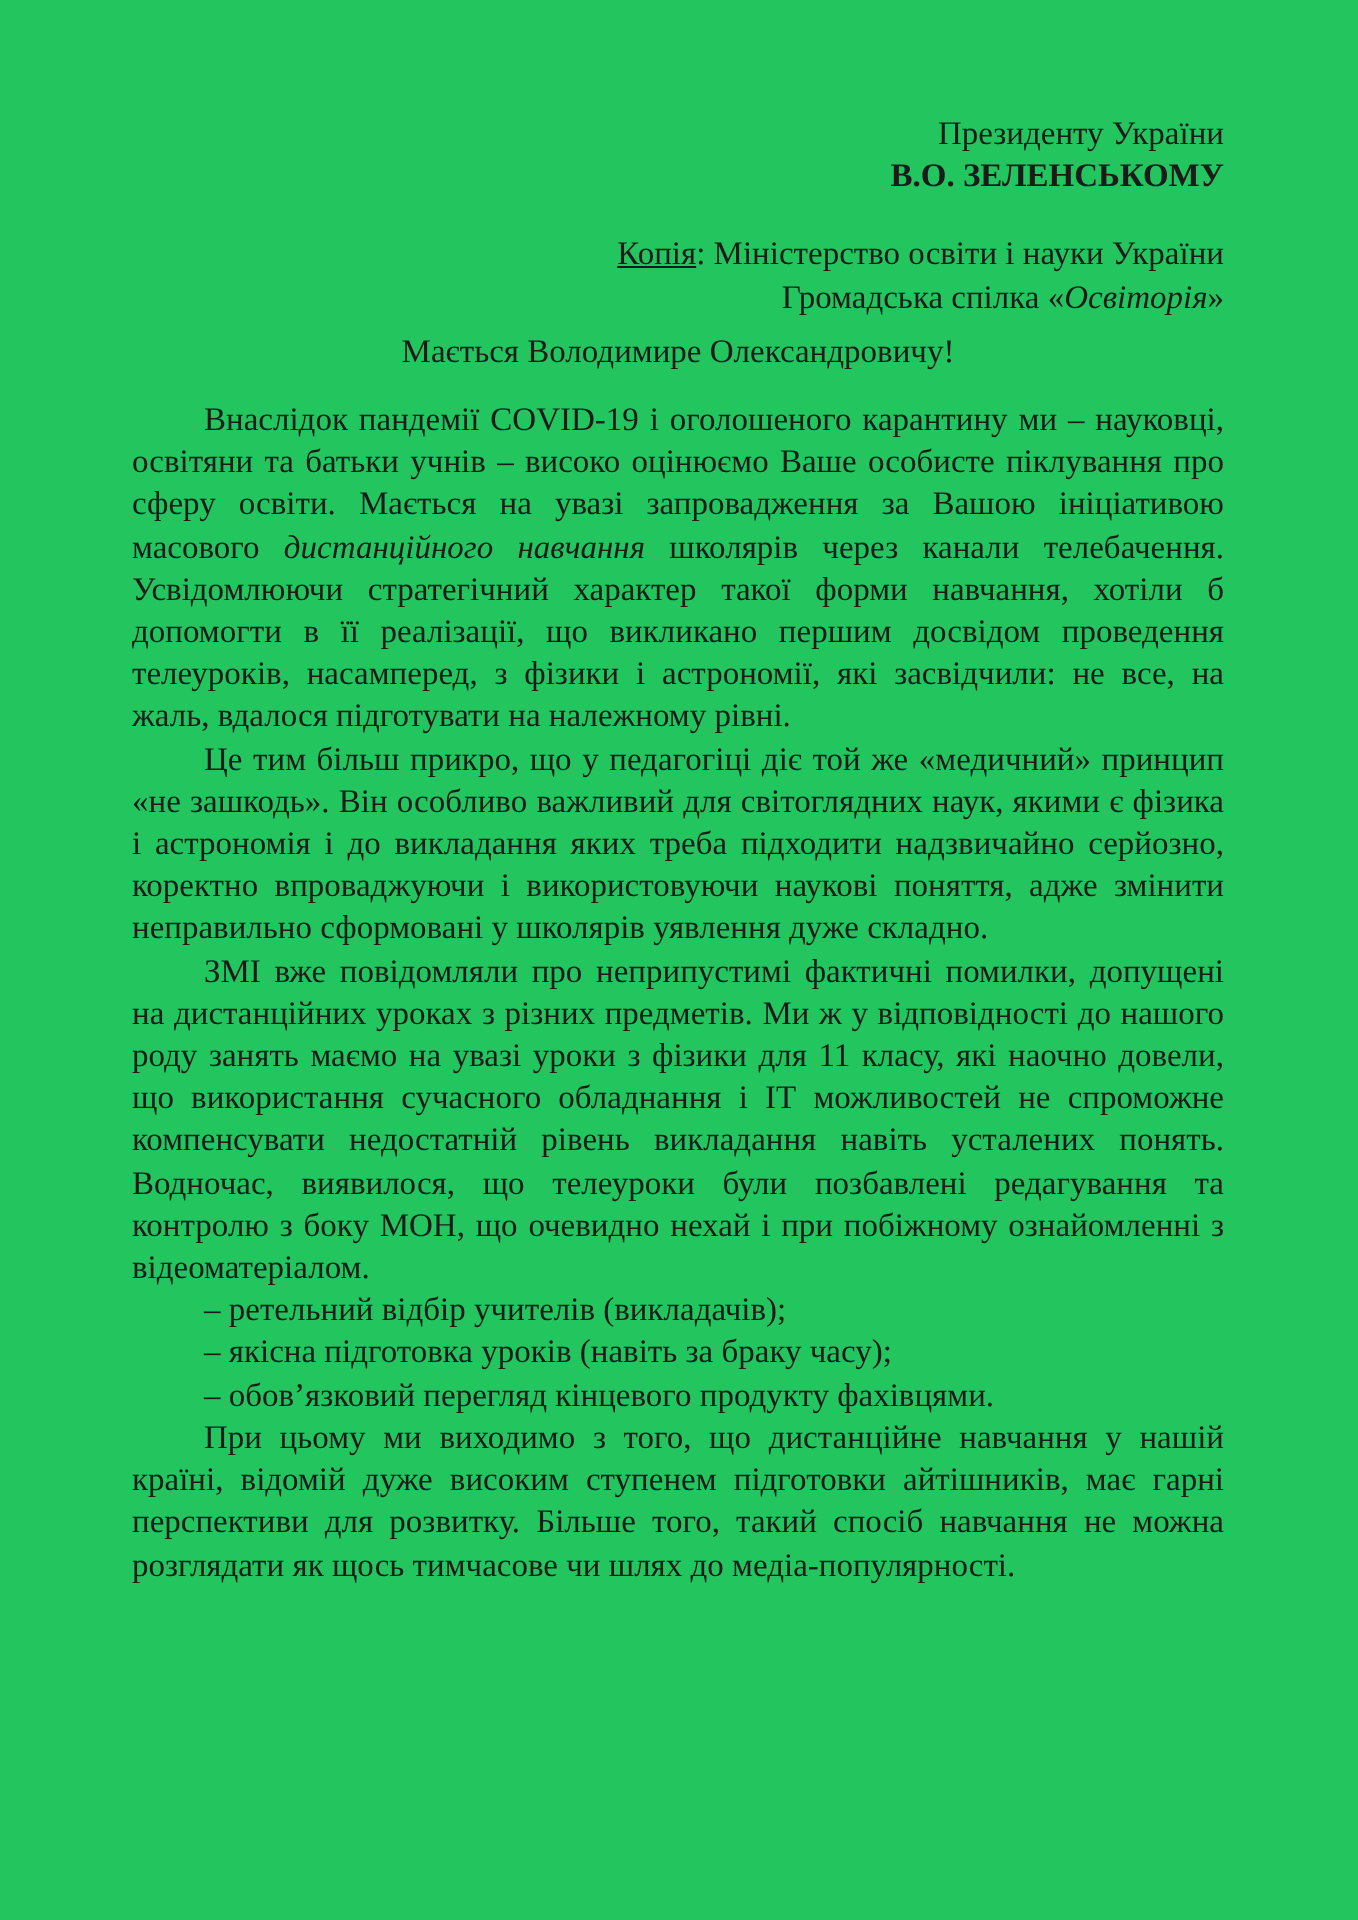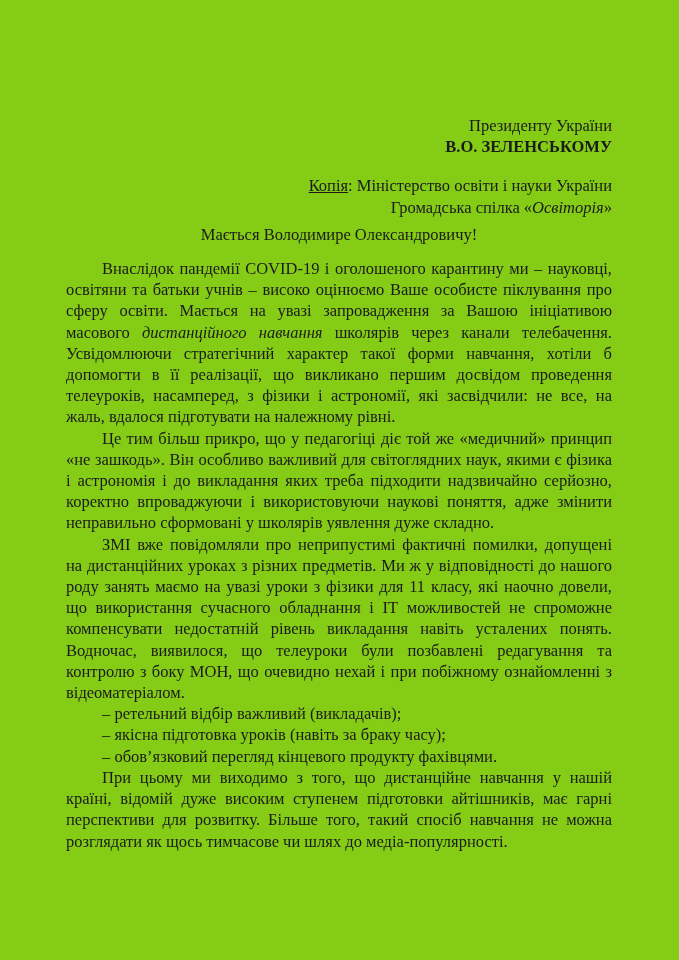--- a/index.html
+++ b/index.html
@@ -4,23 +4,23 @@
 <style>
   html, body {
     margin: 0;
     padding: 0;
     background: #ffffff;
   }
   .page {
     position: relative;
     width: 679px;
     height: 960px;
-    background: #84cc16;
+    background: #22c55e;
     box-sizing: border-box;
-    padding: 115px 67px 0 66px;
+    padding: 56px 67px 0 66px;
     font-family: "Liberation Serif", "DejaVu Serif", serif;
     font-size: 16.5px;
     line-height: 21.2px;
     color: #1b1b1b;
     overflow: hidden;
   }
   .recipient-block {
     text-align: right;
     margin-bottom: 18px;
   }
@@ -65,19 +65,19 @@
 
   <div class="greeting">Мається Володимире Олександровичу!</div>
 
   <p class="body-par"><span>Внаслідок пандемії COVID-19 і оголошеного карантину ми – науковці, освітяни та батьки учнів – високо оцінюємо Ваше особисте піклування про сферу освіти. Мається на увазі запровадження за Вашою ініціативою масового </span><span class="italic">дистанційного навчання</span><span> школярів через канали телебачення. Усвідомлюючи стратегічний характер такої форми навчання, хотіли б допомогти в її реалізації, що викликано першим досвідом проведення телеуроків, насамперед, з фізики і астрономії, які засвідчили: не все, на жаль, вдалося підготувати на належному рівні.</span></p>
 
   <p class="body-par">Це тим більш прикро, що у педагогіці діє той же «медичний» принцип «не зашкодь». Він особливо важливий для світоглядних наук, якими є фізика і астрономія і до викладання яких треба підходити надзвичайно серйозно, коректно впроваджуючи і використовуючи наукові поняття, адже змінити неправильно сформовані у школярів уявлення дуже складно.</p>
 
   <p class="body-par">ЗМІ вже повідомляли про неприпустимі фактичні помилки, допущені на дистанційних уроках з різних предметів. Ми ж у відповідності до нашого роду занять маємо на увазі уроки з фізики для 11 класу, які наочно довели, що використання сучасного обладнання і ІТ можливостей не спроможне компенсувати недостатній рівень викладання навіть усталених понять. Водночас, виявилося, що телеуроки були позбавлені редагування та контролю з боку МОН, що очевидно нехай і при побіжному ознайомленні з відеоматеріалом.</p>
 
 
-  <p class="body-par">– ретельний відбір важливий (викладачів);</p>
+  <p class="body-par">– ретельний відбір учителів (викладачів);</p>
   <p class="body-par">– якісна підготовка уроків (навіть за браку часу);</p>
   <p class="body-par">– обов’язковий перегляд кінцевого продукту фахівцями.</p>
 
   <p class="body-par">При цьому ми виходимо з того, що дистанційне навчання у нашій країні, відомій дуже високим ступенем підготовки айтішників, має гарні перспективи для розвитку. Більше того, такий спосіб навчання не можна розглядати як щось тимчасове чи шлях до медіа-популярності.</p>
 
 </div>
 
 </body></html>

